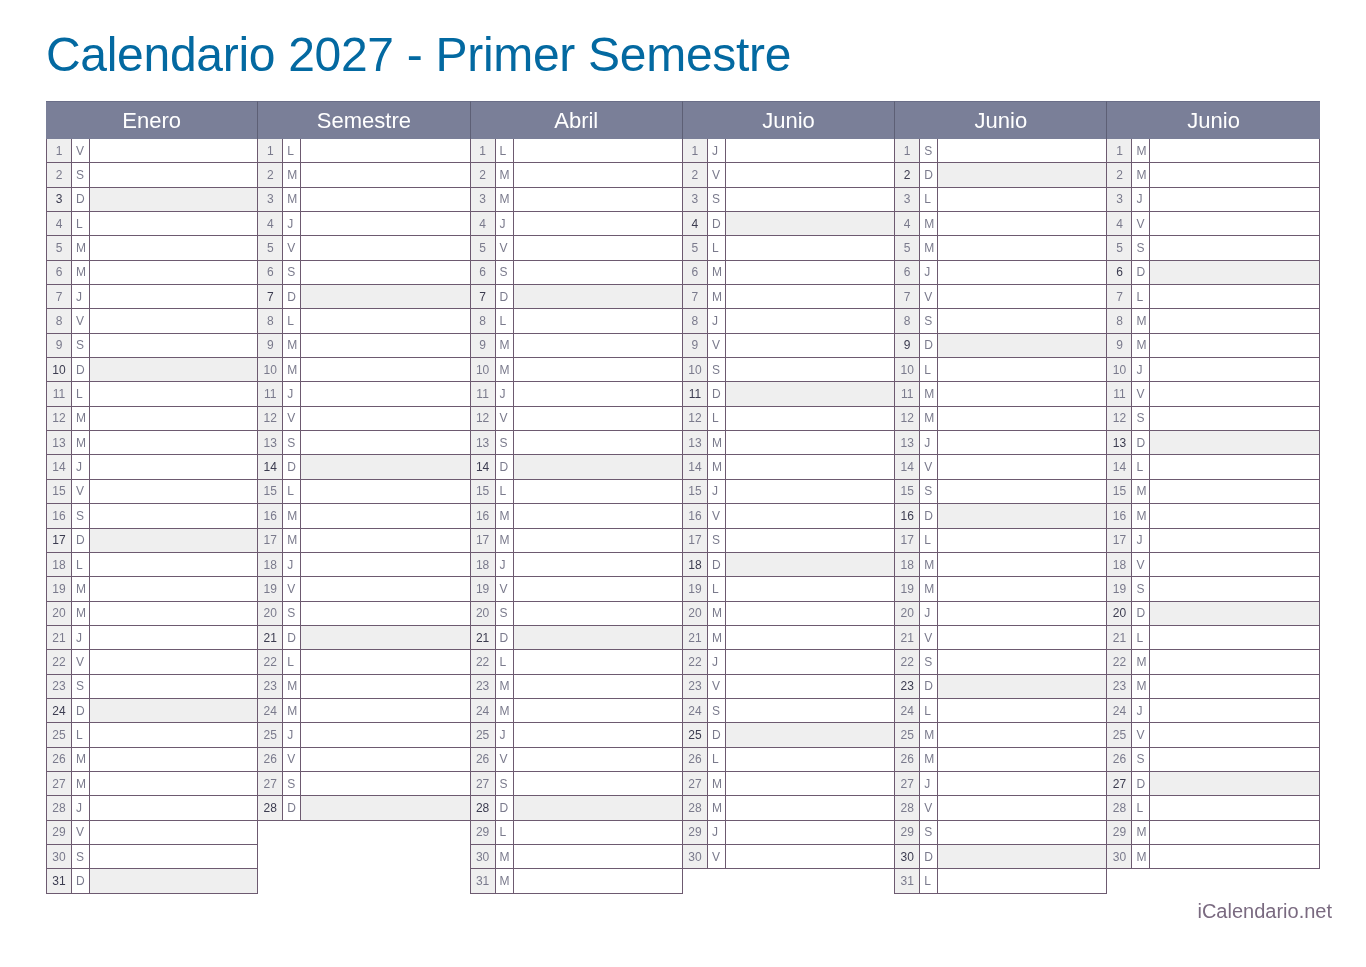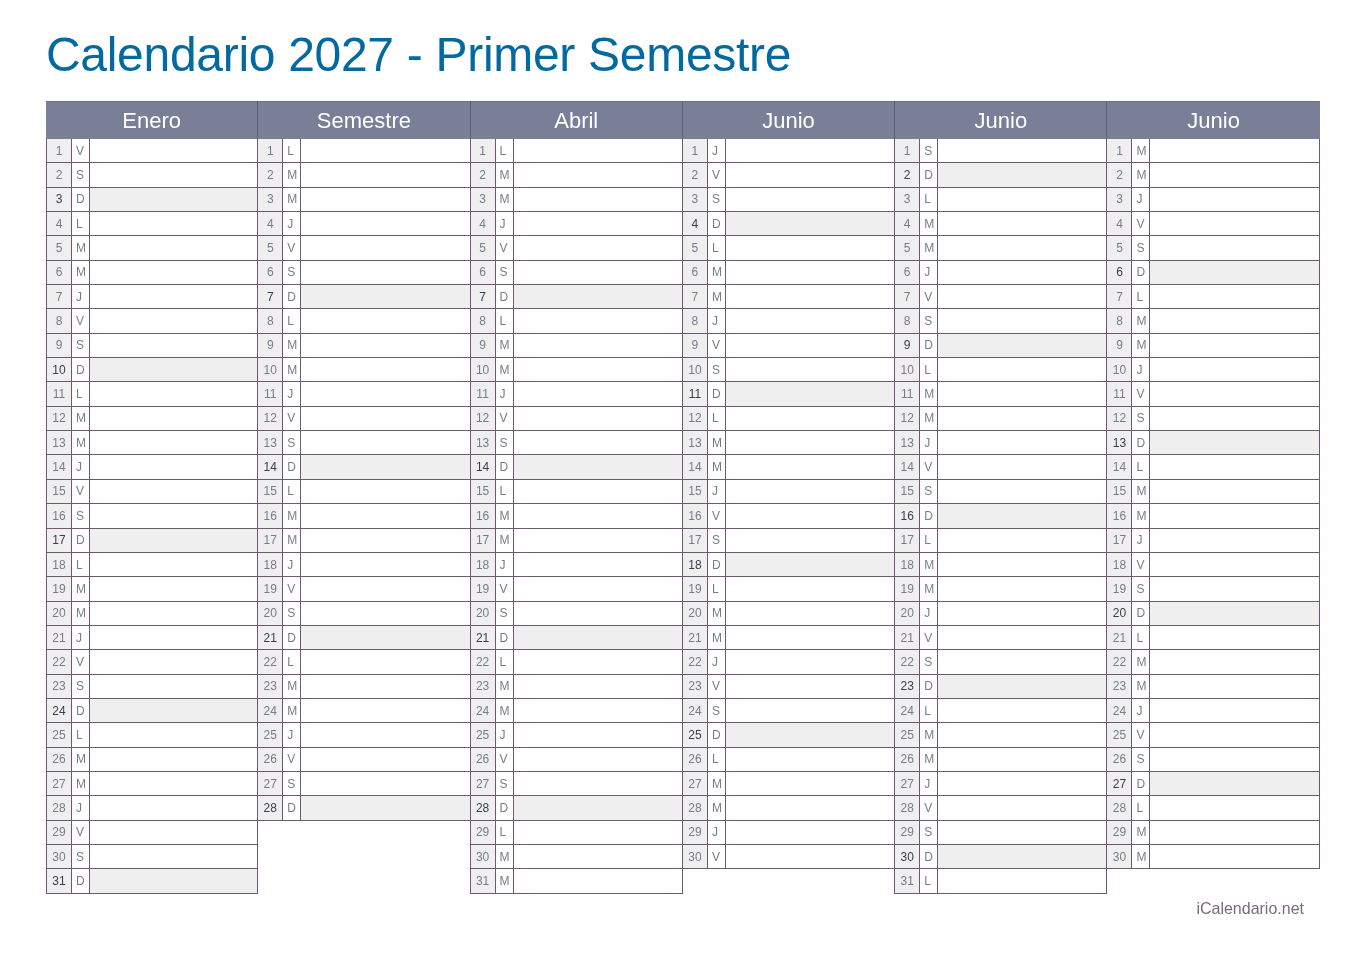--- a/index.html
+++ b/index.html
@@ -9,21 +9,21 @@
   .month { width:212.3px; box-sizing:border-box; }
   .mhead { height:38px; background:#7a7f98; color:#ffffff; font-size:22px; display:flex; align-items:center; justify-content:center; border-right:1px solid #5d5f75; border-top:1px solid #6a6e88; box-sizing:border-box; }
   .month:last-child .mhead { border-right:none; }
   .row { height:24.35px; display:flex; border-bottom:1px solid #6d5a70; border-left:1px solid #6d5a70; border-right:1px solid #6d5a70; box-sizing:border-box; margin-left:-1px; }
   .month:first-child .row { margin-left:0; }
   .num { width:25px; background:#efefef; color:#7a7a8c; font-size:12px; display:flex; align-items:center; justify-content:center; border-right:1px solid #6d5a70; box-sizing:border-box; }
   .dow { width:18px; color:#7a7a8c; font-size:12px; display:flex; align-items:center; padding-left:4px; border-right:1px solid #6d5a70; box-sizing:border-box; }
   .note { flex:1; background:#ffffff; }
   .row.sun .note { background:#efefef; }
   .row.sun .num { color:#3c3c50; }
-  .footer { position:absolute; right:62px; top:900px; font-size:16px; color:#7a6a80; }
+  .footer { position:absolute; right:34px; top:900px; font-size:20px; color:#7a6a80; }
 </style>
 </head>
 <body>
 
 <div class="title">Calendario 2027 - Primer Semestre</div>
 <div class="grid" id="grid">
     <div class="month">
       <div class="mhead">Enero</div>
       <div class="row">
         <div class="num">1</div>

